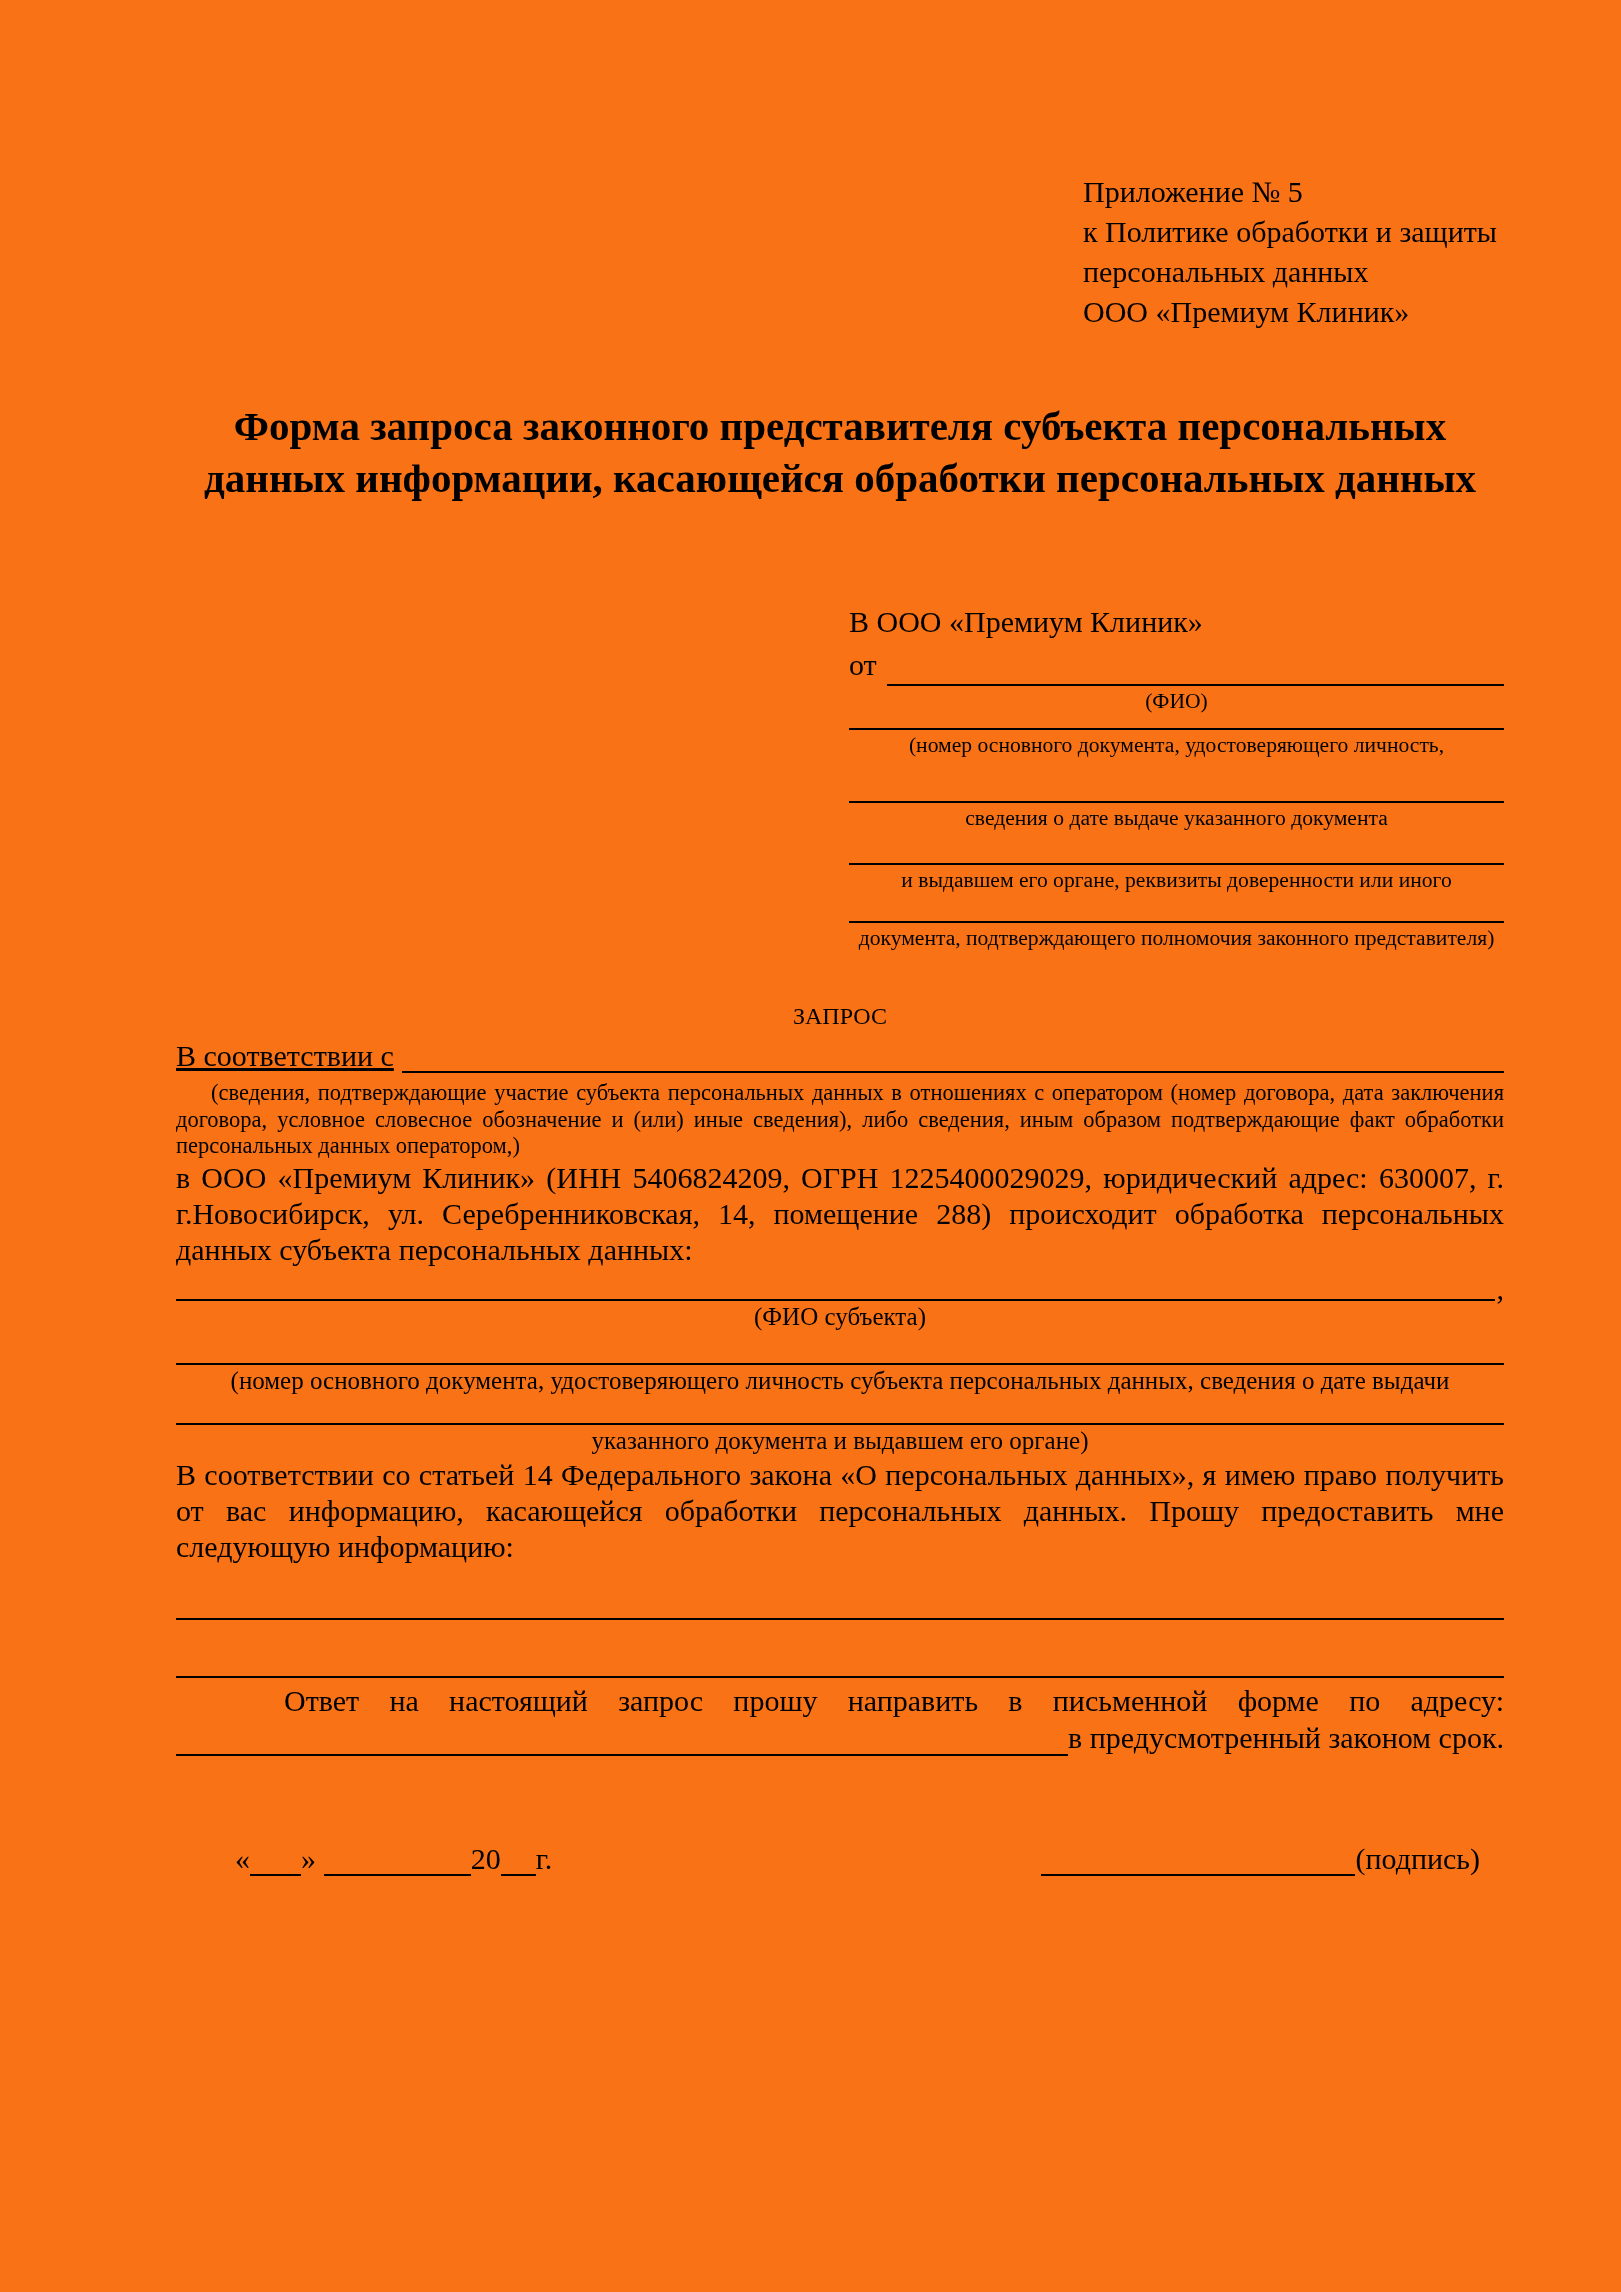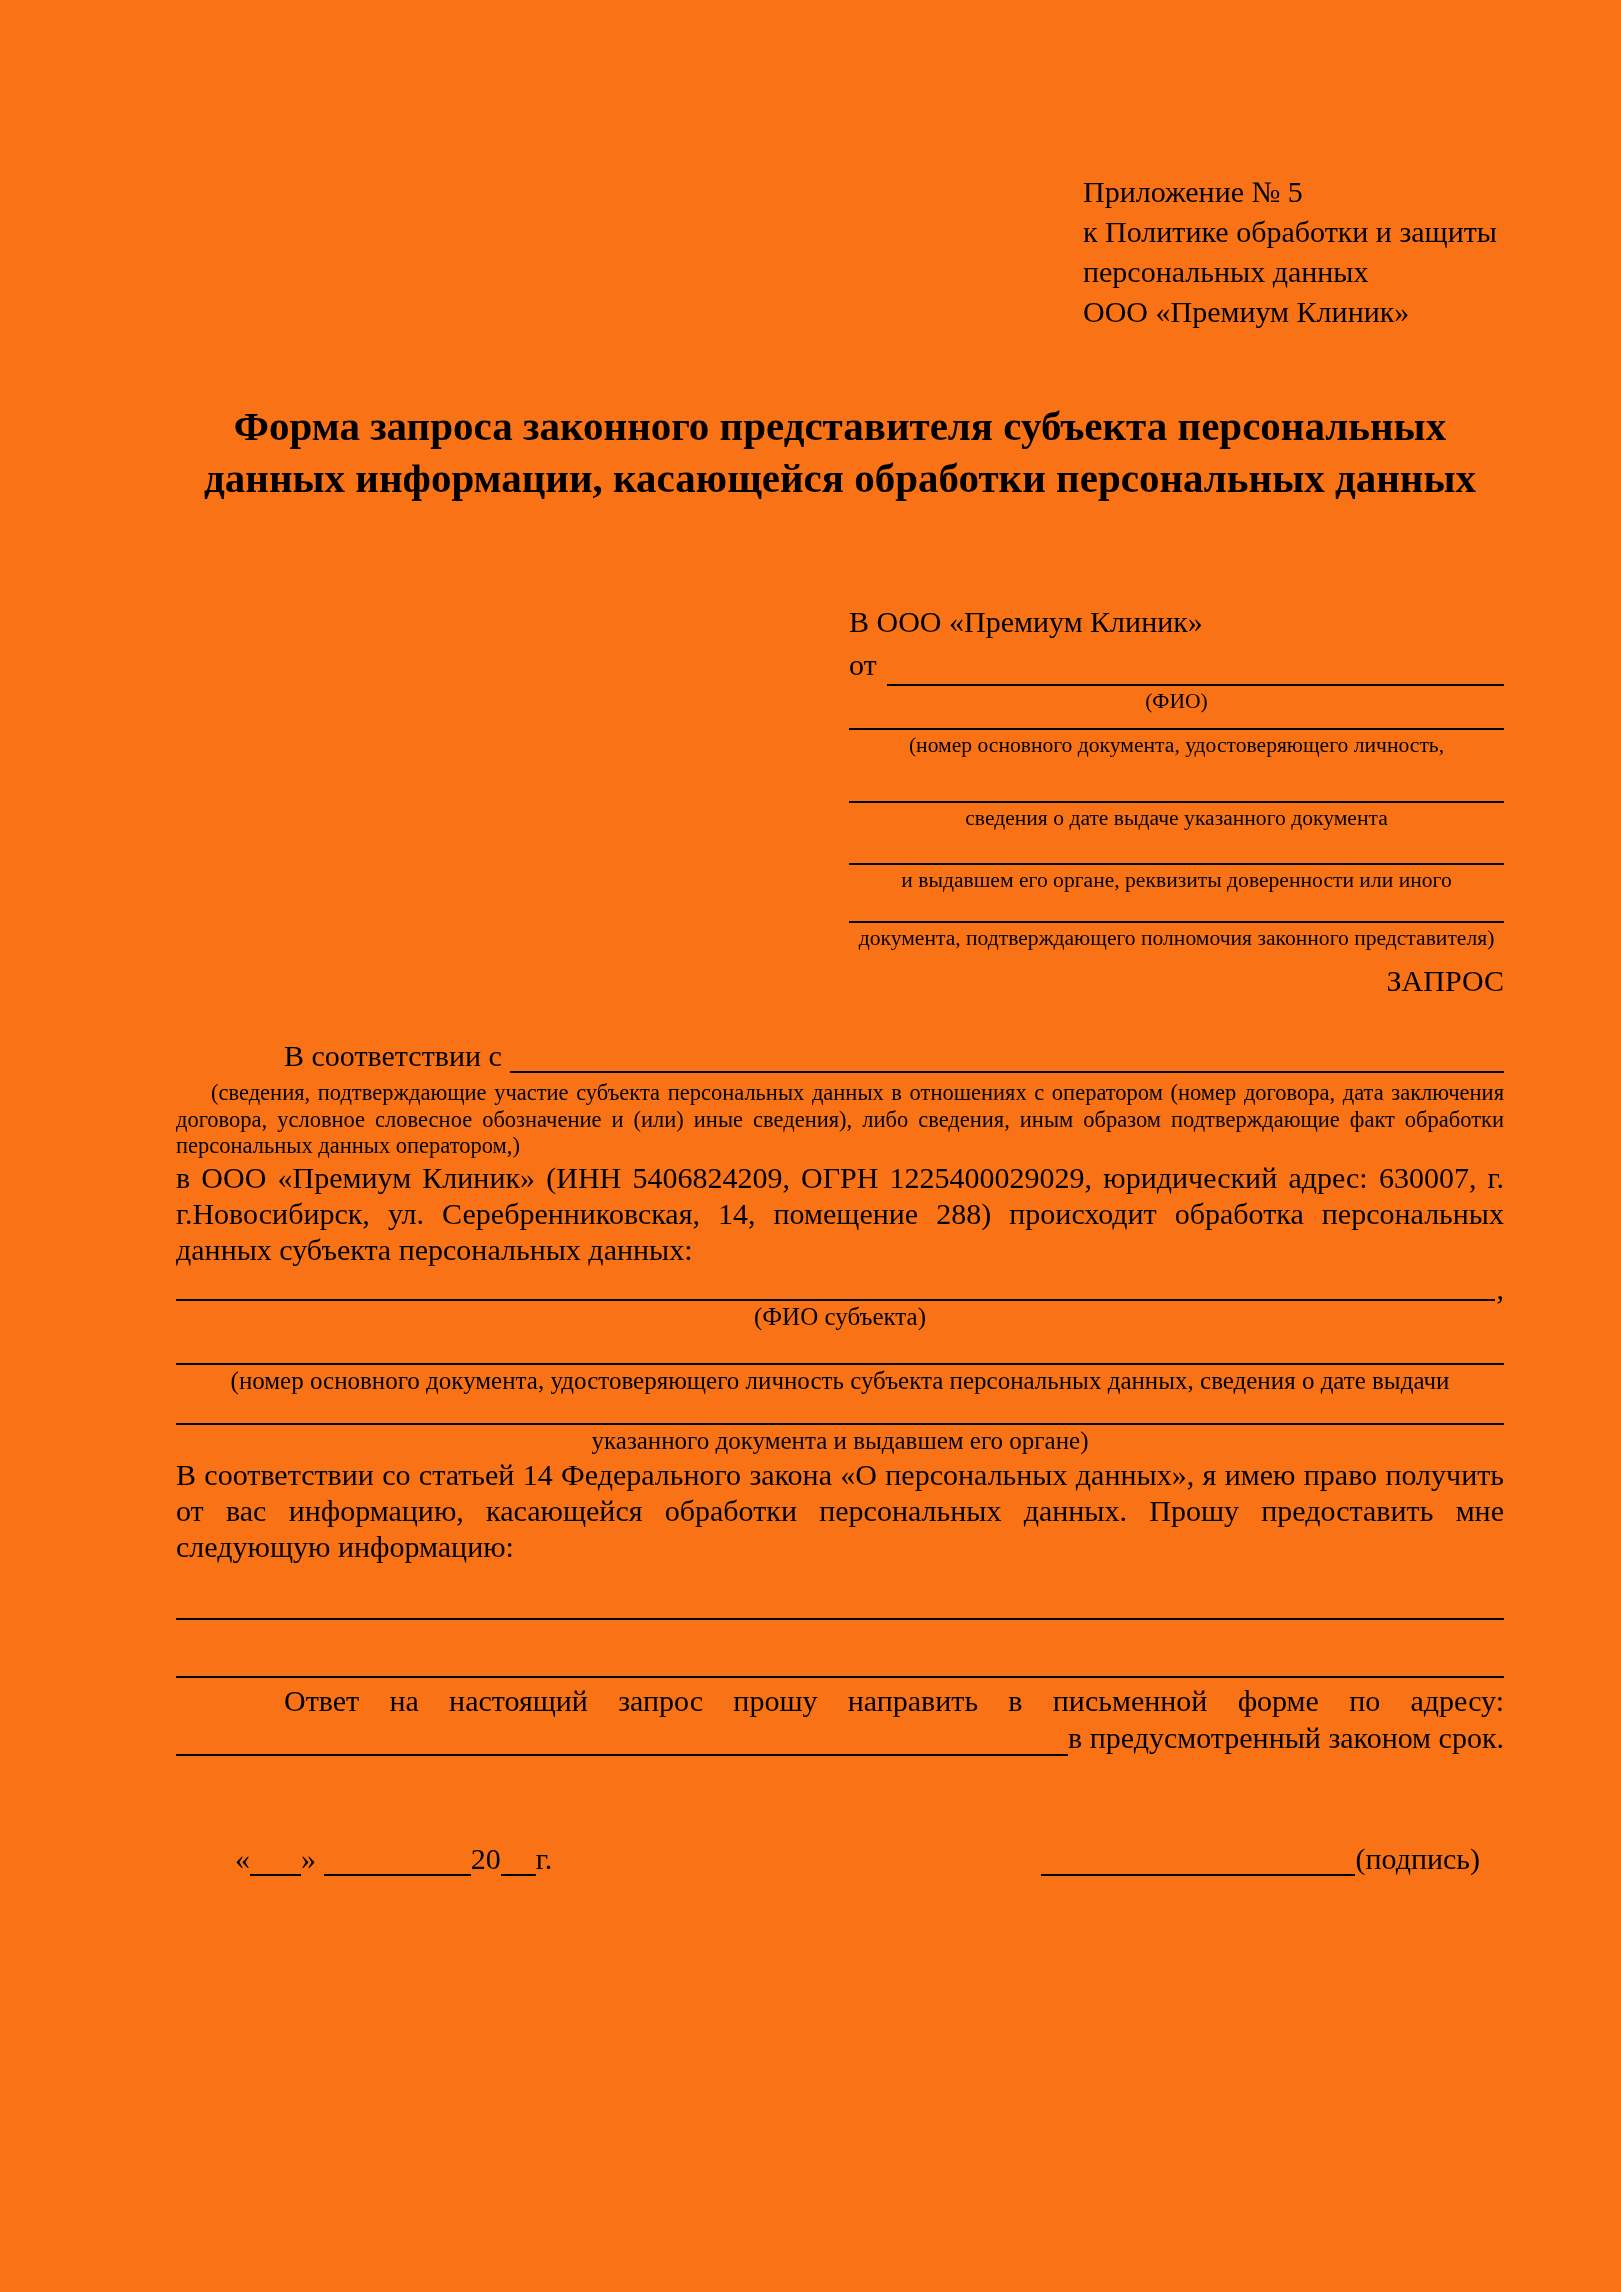--- a/index.html
+++ b/index.html
@@ -18,24 +18,24 @@
   
   #title{left:176px;top:400px;width:1328px;text-align:center;font-weight:700;font-size:41px;line-height:52px;}
   
   #addressee{left:849px;top:600px;width:655px;font-size:30px;line-height:43px;}
   .addr-from{display:flex;align-items:flex-end;height:43px;}
   .addr-from .fill{flex:1;margin-left:9.8px;}
   .cap{font-size:21.6px;line-height:25.5px;text-align:center;padding-top:2.9px;white-space:nowrap;overflow:visible;}
   .seg{border-bottom:2px solid #000;}
   #seg1{height:13.7px;} #seg2{height:43px;} #seg3{height:31px;} #seg4{height:28px;}
   
-  #zapros{left:176px;top:964px;width:1328px;text-align:right;font-size:30px;line-height:33px;}
+  #zapros{left:176px;top:1000px;width:1328px;text-align:center;font-size:24px;line-height:33px;}
   
   #accordance{left:176px;top:1040px;width:1328px;height:33px;display:flex;align-items:flex-end;font-size:30px;}
-  #accordance .lead{margin-left:108px;white-space:nowrap;}
+  #accordance .lead{white-space:nowrap;text-decoration:underline;}
   #accordance .fill{flex:1;margin-left:7.8px;}
   
   #smallprint{left:176px;top:1080px;width:1328px;font-size:22.5px;line-height:26.5px;text-align:justify;text-indent:35px;}
   
   #operator{left:176px;top:1160px;width:1328px;font-size:30px;line-height:36px;text-align:justify;}
   
   #subject{left:176px;top:1274px;width:1328px;font-size:30px;}
   #subject .row1{display:flex;align-items:flex-end;height:27.4px;}
   #subject .row1 .fill{flex:1;}
   #subject .row1 .comma{margin-left:2px;line-height:25.5px;}

